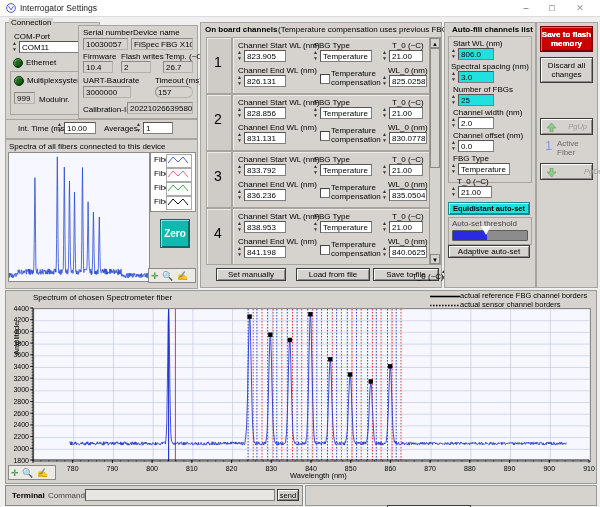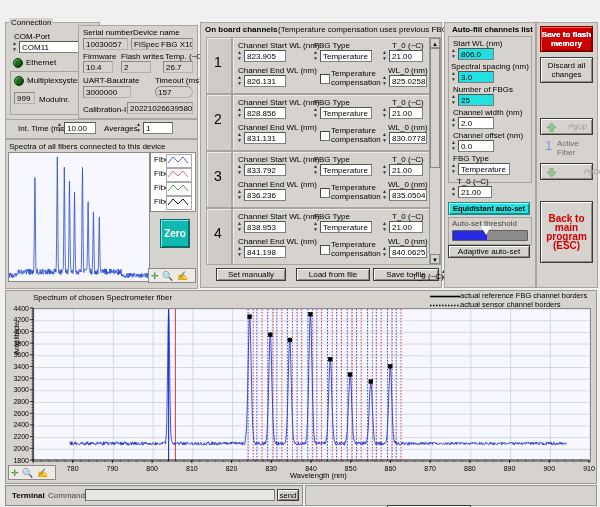--- a/index.html
+++ b/index.html
@@ -75,20 +75,30 @@
   .pal{position:absolute;background:#eceae6;border:1px solid #8d8a85;display:flex;align-items:center;}
   .pal span{font-size:9px;margin:0 2px;}
   .legend2{position:absolute;font-size:7.5px;color:#000;white-space:nowrap;}
   .term{position:absolute;background:#d6d3ce;border:1px solid #8d8a85;}
 </style>
 </head>
 <body>
 
 <div class="app">
 
+  <div class="titlebar">
+    <svg class="tb-icon" viewBox="0 0 16 16">
+      <circle cx="8" cy="8" r="7" fill="none" stroke="#3a3ad0" stroke-width="1.4"></circle>
+      <path d="M4 5 L8 11 L12 5" fill="none" stroke="#3a3ad0" stroke-width="1.4"></path>
+    </svg>
+    <div class="tb-title">Interrogator Settings</div>
+    <div class="tb-btn tb-min">–</div>
+    <div class="tb-btn tb-max">□</div>
+    <div class="tb-btn tb-close">✕</div>
+  </div>
 
   <div class="grp" style="left:5px;top:22px;width:93px;height:97px;"></div>
   <div class="grp-title" style="left:9px;top:18px;">Connection</div>
 
   <div class="lbl" style="left:14px;top:32px;">COM-Port</div>
   <div class="spin" style="left:11px;top:41px;">
       <i>▲</i>
       <i>▼</i>
     </div>
   <div class="fld" style="left:19px;top:41px;width:70px;height:12px;">COM11</div>
@@ -438,21 +448,20 @@
   <div class="lbl" style="left:545px;top:141px;font-size:13px;color:#7c9ad8;">1</div>
   <div class="lbl" style="left:557px;top:139px;width:34px;white-space:normal;color:#6a6a6a;">Active Fiber</div>
 
   <div class="btn dis" style="left:540px;top:163px;width:53px;height:17px;font-size:7.5px;justify-content:flex-start;padding-right:5px;padding-left:43px;">
     <svg style="position:absolute;left:6px;top:4px;" width="9" height="9" viewBox="0 0 9 9">
       <polygon points="4.5,9 0,4 3,4 3,0 6,0 6,4 9,4" fill="#8fc98f" stroke="#5f9f5f" stroke-width=".6"></polygon>
     </svg>
     <span style="font-style:italic;">PgDown</span>
   </div>
 
-  <div class="btn redtxt" style="left:540px;top:201px;width:53px;height:62px;">Back to main program (ESC)</div>
 
   <div class="panel" style="left:5px;top:290px;width:590px;height:192px;background:#d6d3ce;"></div>
   <div class="graph-title" style="left:33px;top:293px;">Spectrum of chosen Spectrometer fiber</div>
 
   <div class="legend2" style="left:430px;top:291px;">
     <svg width="30" height="7" viewBox="0 0 30 7" style="vertical-align:middle;">
       <line x1="0" y1="3.5" x2="30" y2="3.5" stroke="#000" stroke-width="1.6"></line>
     </svg><span>actual reference FBG channel borders</span>
   </div>
   <div class="legend2" style="left:430px;top:300px;">

